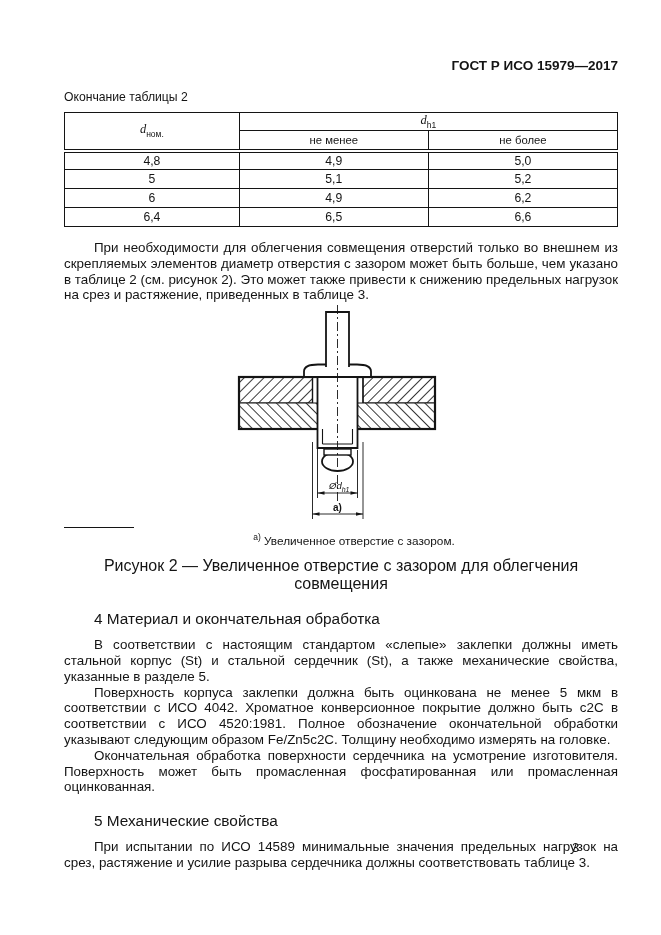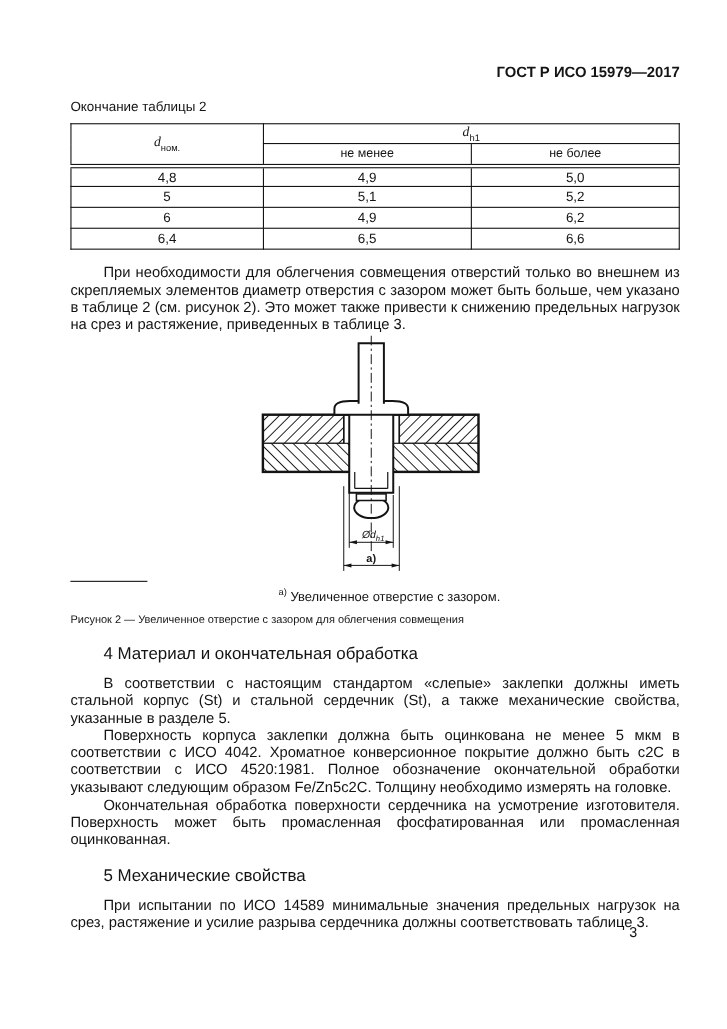--- a/index.html
+++ b/index.html
@@ -58,21 +58,22 @@
   }
 
   .figure-wrap { margin: 2px 0 0 170px; width: 206px; }
 
   .footnote { margin-top: 0px; font-size: 11.8px; }
   .fn-rule { width: 70px; border-top: 1px solid #141414; margin-bottom: 4px; }
   .fn-sup { font-size: 8.5px; vertical-align: 5px; }
 
   .fig-caption {
     margin-top: 9px;
-    font-size: 10px;
+    text-align: center;
+    font-size: 16px;
   }
 
   h2.sec {
     margin-top: 17px;
     padding-left: 30px;
     font-size: 15.4px;
     font-weight: normal;
   }
   .sec-body { margin-top: 9px; }
 

